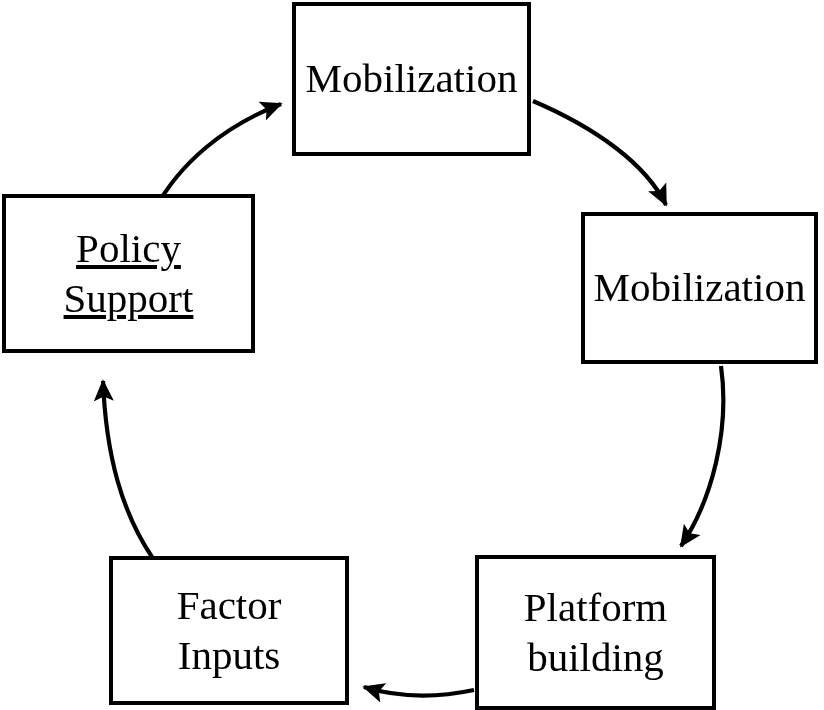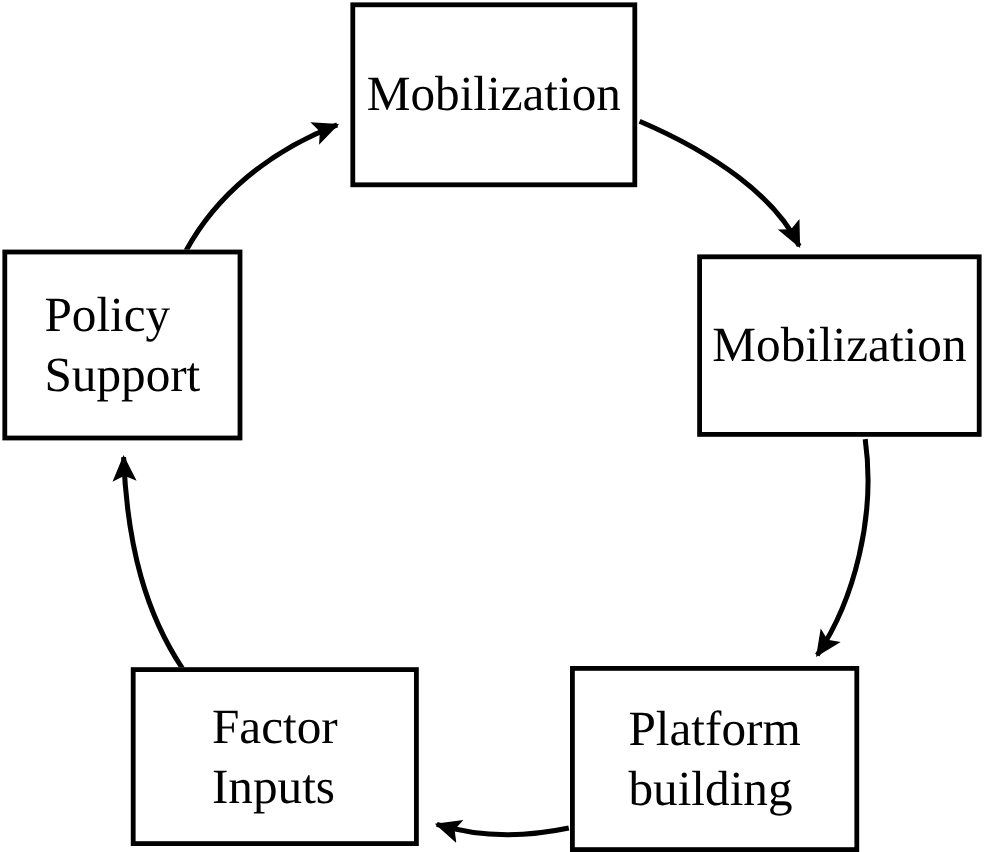--- a/index.html
+++ b/index.html
@@ -31,29 +31,30 @@
     border: 4px solid #000000;
     display: flex;
     align-items: center;
     justify-content: center;
     z-index: 2;
   }
   .node-label {
     color: #000000;
     font-size: 41px;
     line-height: 1.20;
+    text-align: center;
     white-space: pre-line;
     letter-spacing: 0px;
   }
   
   #node-mobilization { left: 292px; top: 2px;   width: 239px; height: 154px; }
   #node-consultation { left: 581px; top: 212px; width: 237px; height: 152px; }
   #node-platform     { left: 475px; top: 555px; width: 241px; height: 155px; }
   #node-factor       { left: 109px; top: 556px; width: 240px; height: 149px; }
-  #node-policy       { left: 2px;   top: 208px; width: 200px; height: 159px; }
+  #node-policy       { left: 2px;   top: 194px; width: 253px; height: 159px; text-decoration: underline; }
 </style>
 </head>
 <body>
 
 <div id="diagram-canvas">
 
   <svg id="cycle-svg" viewBox="0 0 824 710">
     <defs>
       <marker id="arrowhead" viewBox="0 0 10 10" refX="9.2" refY="5" markerWidth="5.2" markerHeight="5.2" orient="auto-start-reverse" markerUnits="strokeWidth">
         <path d="M 0 0.4 L 10 5 L 0 9.6 L 2.1 5 Z" fill="#000000"></path>

